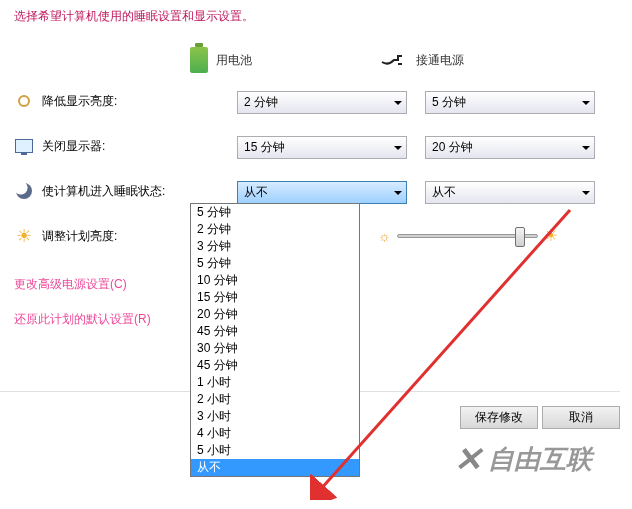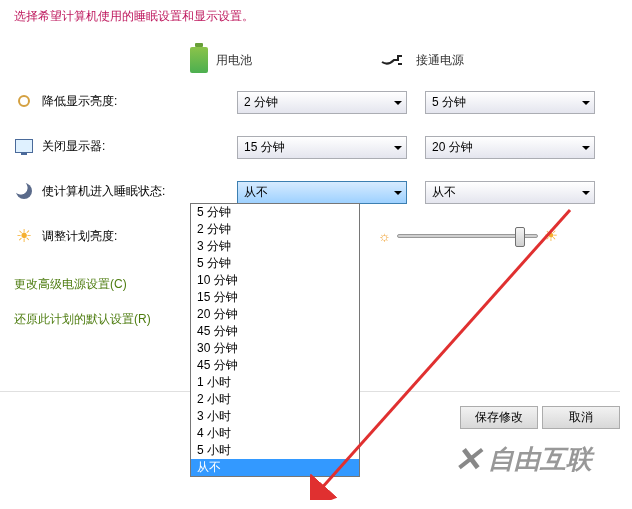--- a/index.html
+++ b/index.html
@@ -94,21 +94,21 @@
       border:1px solid #999; border-radius:2px;
       position:relative;
     }
     .slider-thumb {
       position:absolute; top:-8px; right:12px;
       width:10px; height:20px;
       background:linear-gradient(#f5f5f5,#cfcfcf);
       border:1px solid #707070; border-radius:2px;
     }
     .links { padding-left:14px; margin-top:30px; }
-    .links a { color:#4d7c0f; text-decoration:none; display:block; margin-bottom:18px; cursor:pointer; }
+    .links a { color:#ec4899; text-decoration:none; display:block; margin-bottom:18px; cursor:pointer; }
     .button-bar {
       position:absolute; right:12px; bottom:80px;
       display:flex; gap:4px;
       border-top:1px solid #e0e0e0;
       padding-top:14px;
       width: 620px;
       justify-content:flex-end;
     }
     .win-btn {
       min-width:78px; height:23px;

